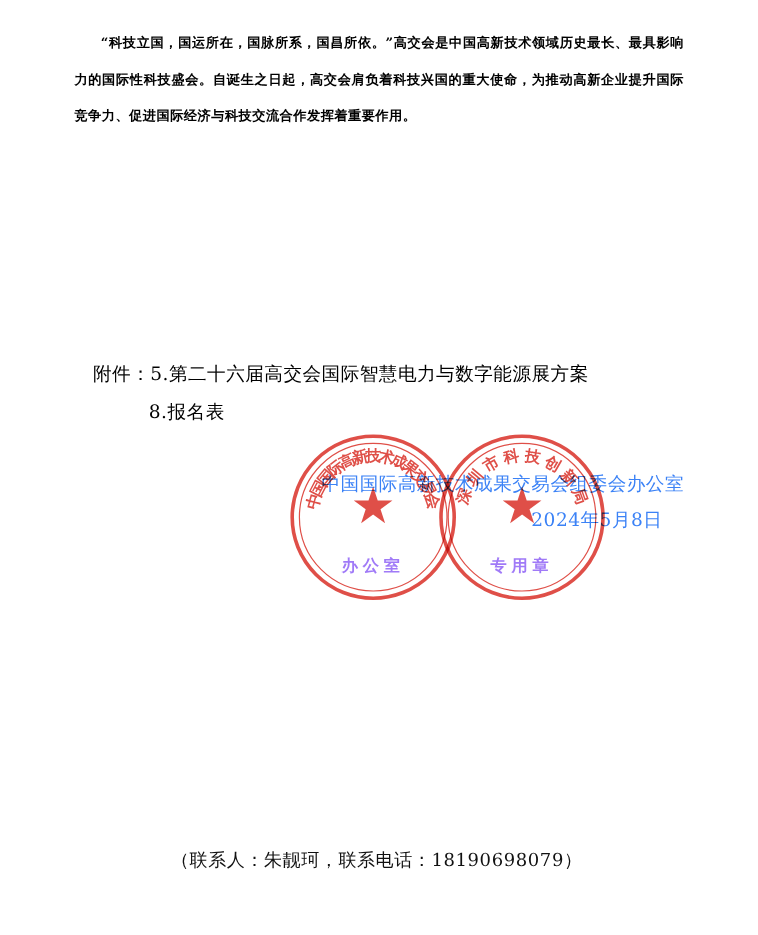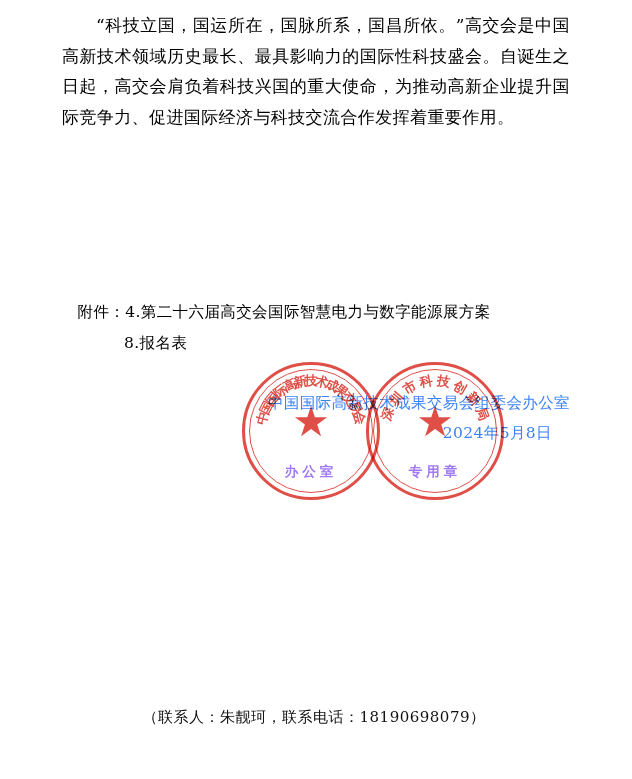--- a/index.html
+++ b/index.html
@@ -25,27 +25,28 @@
   }
 
   .body-text {
     position: absolute;
     left: 62px;
     top: 6px;
     width: 508px;
   }
 
   .para {
-    font-size: 17px;
+    font-size: 11px;
     line-height: 30.5px;
     text-align: justify;
     text-justify: inter-ideograph;
     text-indent: 2em;
-    margin: 4px 0 0 0;
+    margin: 15px 0 0 0;
     letter-spacing: 0.4px;
+    font-weight: bold;
   }
   .para + .para {
     margin-top: 14px;
   }
 
   .attachments {
     position: absolute;
     left: 62px;
     top: 297px;
     width: 508px;
@@ -177,21 +178,21 @@
 </head>
 <body>
 
 <div class="page">
 
   <div class="body-text">
     <p class="para">“科技立国，国运所在，国脉所系，国昌所依。”高交会是中国高新技术领域历史最长、最具影响力的国际性科技盛会。自诞生之日起，高交会肩负着科技兴国的重大使命，为推动高新企业提升国际竞争力、促进国际经济与科技交流合作发挥着重要作用。</p>
   </div>
 
   <div class="attachments">
-    <div class="attach-line-1">附件：4.第二十六届高交会国际智慧电力与数字能源展方案</div>
+    <div class="attach-line-1">附件：5.第二十六届高交会国际智慧电力与数字能源展方案</div>
     <div class="attach-line-2">8.报名表</div>
   </div>
 
   <div class="signature">
     <span class="sig-line">中国国际高新技术成果交易会组委会办公室</span>
     <span class="sig-line sig-date">2024年5月8日</span>
   </div>
 
   <div class="seal seal-left">
     <div class="seal-inner"></div>

